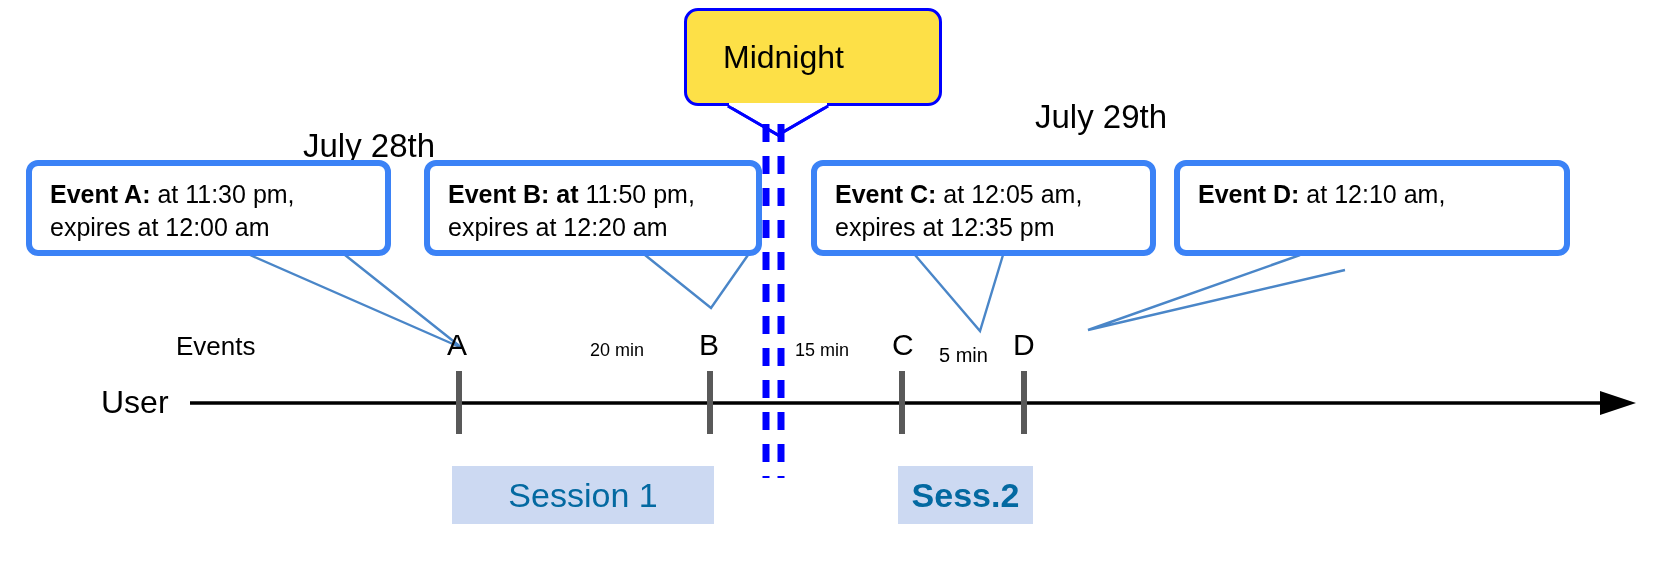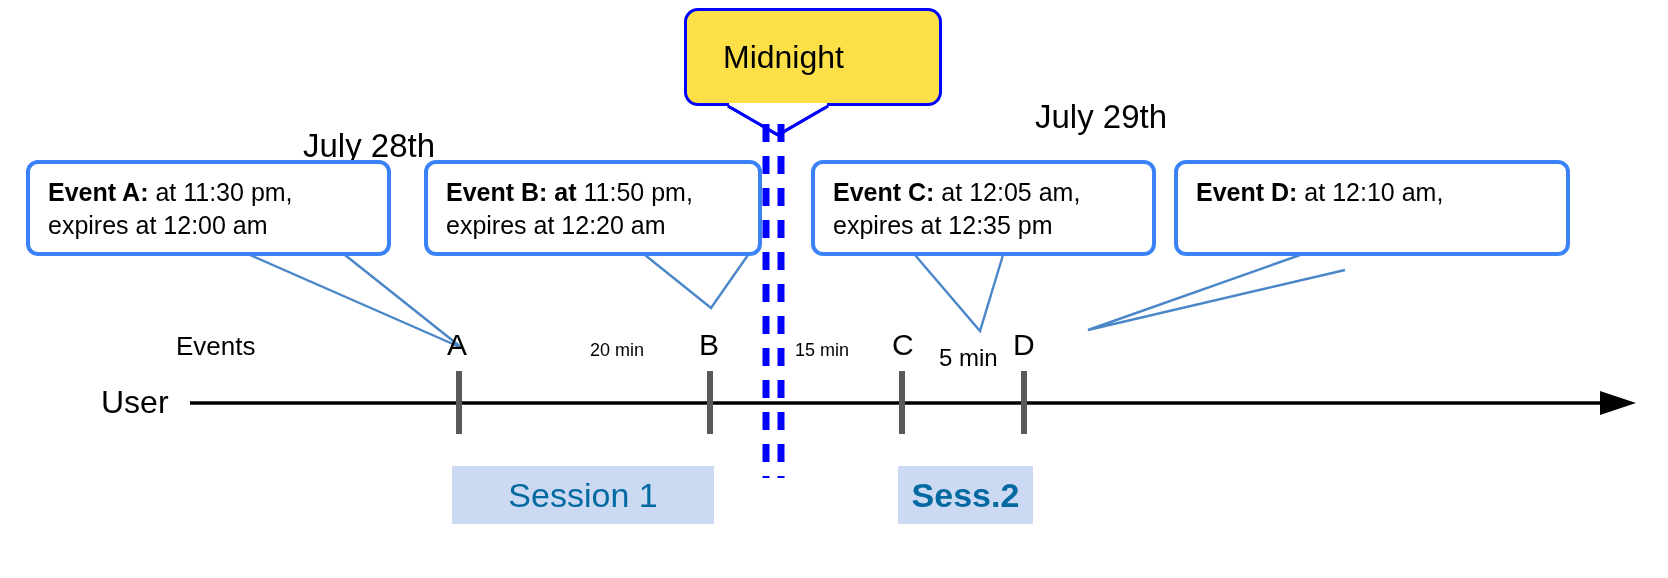--- a/index.html
+++ b/index.html
@@ -21,21 +21,21 @@
   svg.layer {
     position: absolute;
     left: 0;
     top: 0;
     width: 1668px;
     height: 578px;
   }
   .callout-box {
     position: absolute;
     box-sizing: border-box;
-    border: 4px solid #3b82f6;
+    border: 6px solid #3b82f6;
     border-radius: 12px;
     background: #ffffff;
     font-size: 25px;
     line-height: 1.32;
     color: #000000;
     padding: 12px 16px 10px 18px;
     white-space: nowrap;
   }
   .callout-box b { font-weight: bold; }
   .midnight-box {
@@ -73,21 +73,21 @@
     font-size: 30px;
     color: #000000;
     white-space: nowrap;
   }
   .gap-label {
     position: absolute;
     font-size: 18px;
     color: #000000;
     white-space: nowrap;
   }
-  .gap-label.small { font-size: 24px; }
+  .gap-label.small { font-size: 20px; }
   .session-box {
     position: absolute;
     box-sizing: border-box;
     background: #ccd9f2;
     display: flex;
     align-items: center;
     justify-content: center;
     font-size: 34px;
     color: #0369a1;
     white-space: nowrap;

